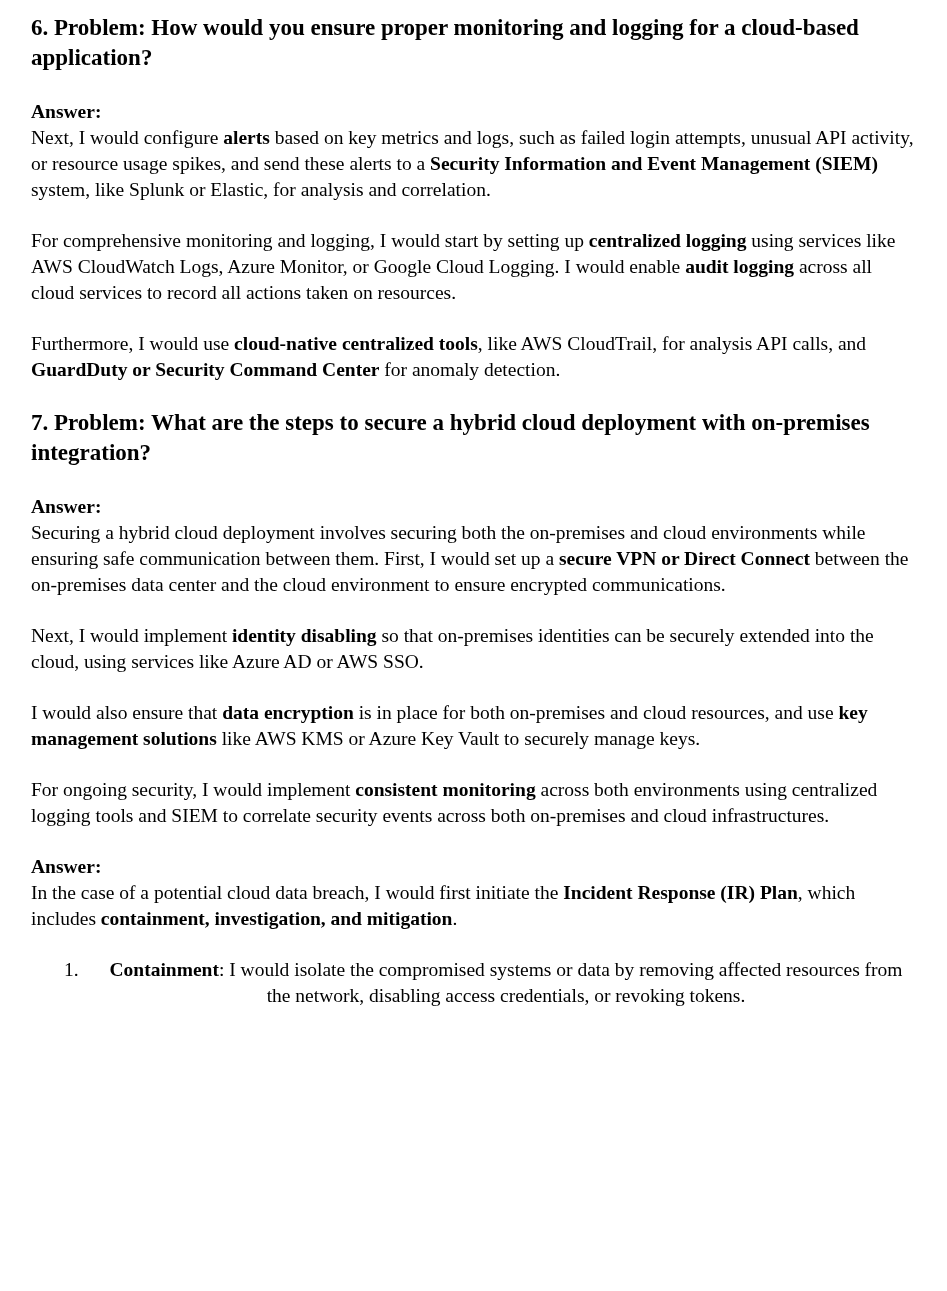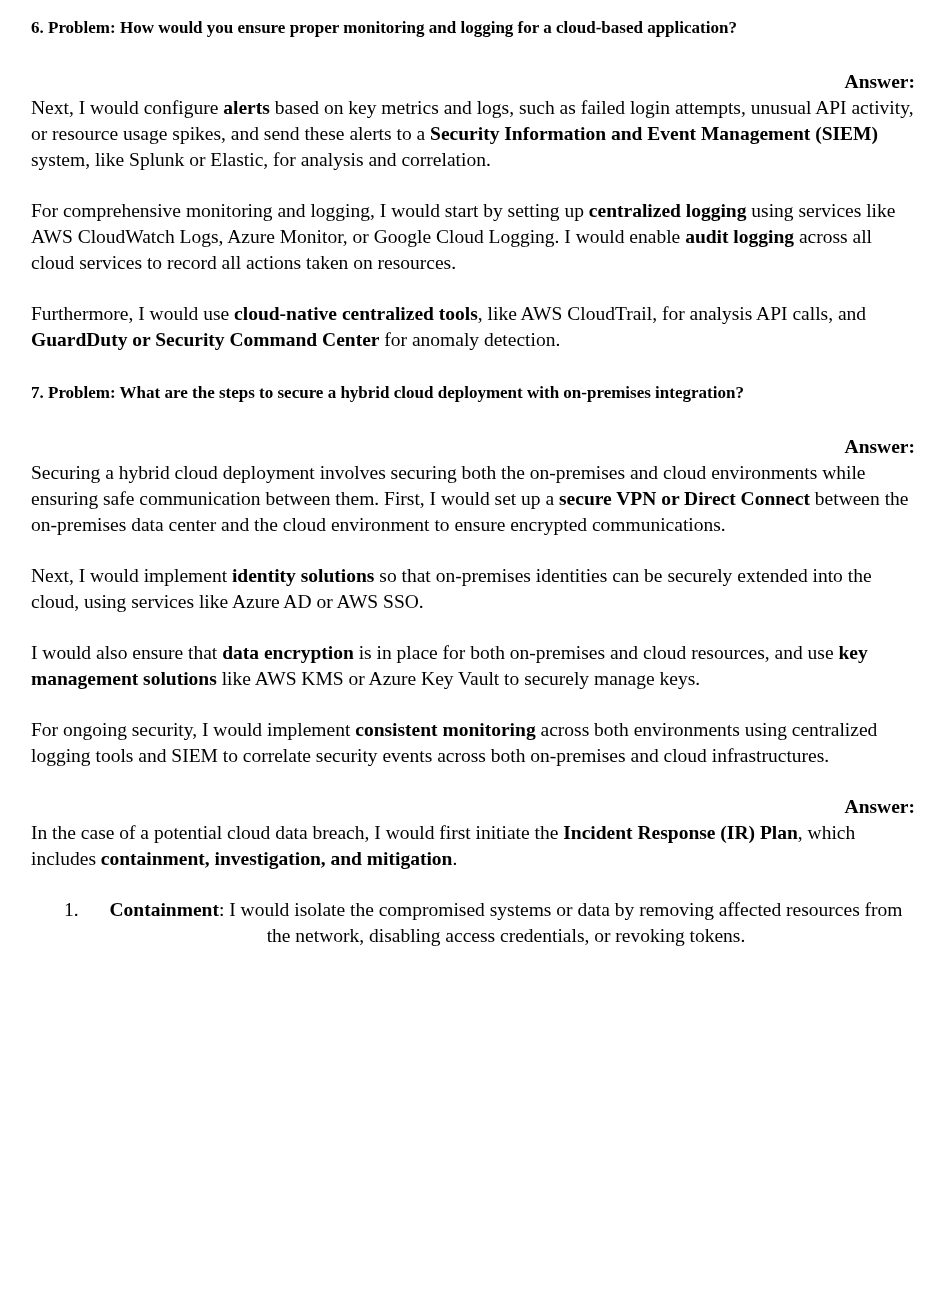--- a/index.html
+++ b/index.html
@@ -14,29 +14,28 @@
     font-size: 19.5px;
     line-height: 26px;
   }
   .page {
     width: 947px;
     min-height: 1291px;
     padding: 13px 32px 11px 31px;
     background: #ffffff;
   }
   .heading {
-    font-size: 17px;
+    font-size: 23px;
     line-height: 30px;
     font-weight: 700;
     margin: 0 0 26px 0;
   }
   .answer-label {
     font-weight: 700;
     margin: 0;
-    text-align: right;
   }
   .paragraph {
     margin: 0 0 25px 0;
   }
   .list-item {
     display: flex;
     margin: 4px 0 0 33px;
   }
   .list-number {
     flex: 0 0 33px;
@@ -54,21 +53,21 @@
 <div class="page">
   <div class="doc-body">
       <h2 class="heading"><b>6. Problem: How would you ensure proper monitoring and logging for a cloud-based application?</b></h2>
       <p class="answer-label"><b>Answer:</b></p>
       <p class="paragraph"><span>Next, I would configure </span><b>alerts</b><span> based on key metrics and logs, such as failed login attempts, unusual API activity, or resource usage spikes, and send these alerts to a </span><b>Security Information and Event Management (SIEM)</b><span> system, like Splunk or Elastic, for analysis and correlation.</span></p>
       <p class="paragraph"><span>For comprehensive monitoring and logging, I would start by setting up </span><b>centralized logging</b><span> using services like AWS CloudWatch Logs, Azure Monitor, or Google Cloud Logging. I would enable </span><b>audit logging</b><span> across all cloud services to record all actions taken on resources.</span></p>
       <p class="paragraph"><span>Furthermore, I would use </span><b>cloud-native centralized tools</b><span>, like AWS CloudTrail, for analysis API calls, and </span><b>GuardDuty or Security Command Center</b><span> for anomaly detection.</span></p>
       <h2 class="heading"><b>7. Problem: What are the steps to secure a hybrid cloud deployment with on-premises integration?</b></h2>
       <p class="answer-label"><b>Answer:</b></p>
       <p class="paragraph"><span>Securing a hybrid cloud deployment involves securing both the on-premises and cloud environments while ensuring safe communication between them. First, I would set up a </span><b>secure VPN or Direct Connect</b><span> between the on-premises data center and the cloud environment to ensure encrypted communications.</span></p>
-      <p class="paragraph"><span>Next, I would implement </span><b>identity solutions</b><span> so that on-premises identities can be securely extended into the cloud, using services like Azure AD or AWS SSO.</span></p>
+      <p class="paragraph"><span>Next, I would implement </span><b>identity disabling</b><span> so that on-premises identities can be securely extended into the cloud, using services like Azure AD or AWS SSO.</span></p>
       <p class="paragraph"><span>I would also ensure that </span><b>data encryption</b><span> is in place for both on-premises and cloud resources, and use </span><b>key management solutions</b><span> like AWS KMS or Azure Key Vault to securely manage keys.</span></p>
       <p class="paragraph"><span>For ongoing security, I would implement </span><b>consistent monitoring</b><span> across both environments using centralized logging tools and SIEM to correlate security events across both on-premises and cloud infrastructures.</span></p>
       <p class="answer-label"><b>Answer:</b></p>
       <p class="paragraph"><span>In the case of a potential cloud data breach, I would first initiate the </span><b>Incident Response (IR) Plan</b><span>, which includes </span><b>containment, investigation, and mitigation</b><span>.</span></p>
       <div class="list-item">
         <span class="list-number">1.</span>
         <span class="list-content"><b>Containment</b><span>: I would isolate the compromised systems or data by removing affected resources from the network, disabling access credentials, or revoking tokens.</span></span>
       </div>
     </div>
 </div>

